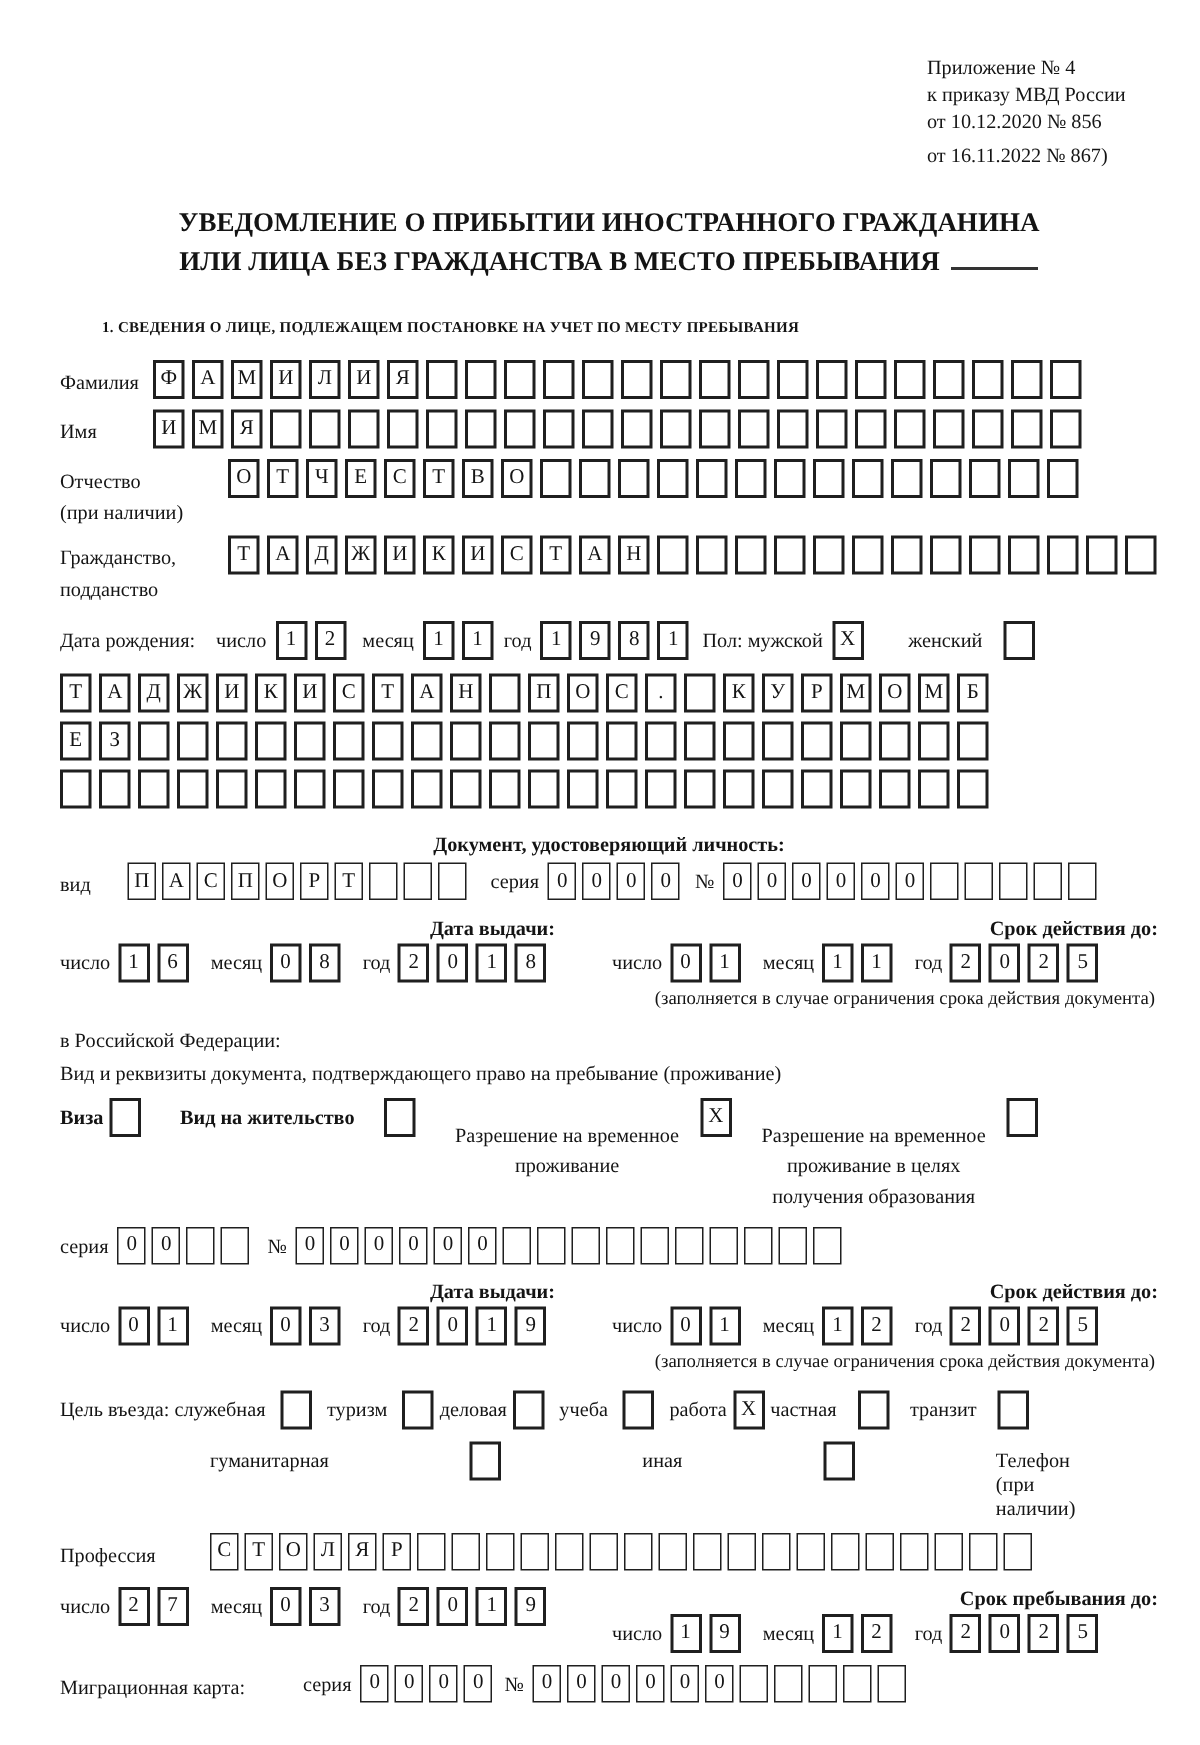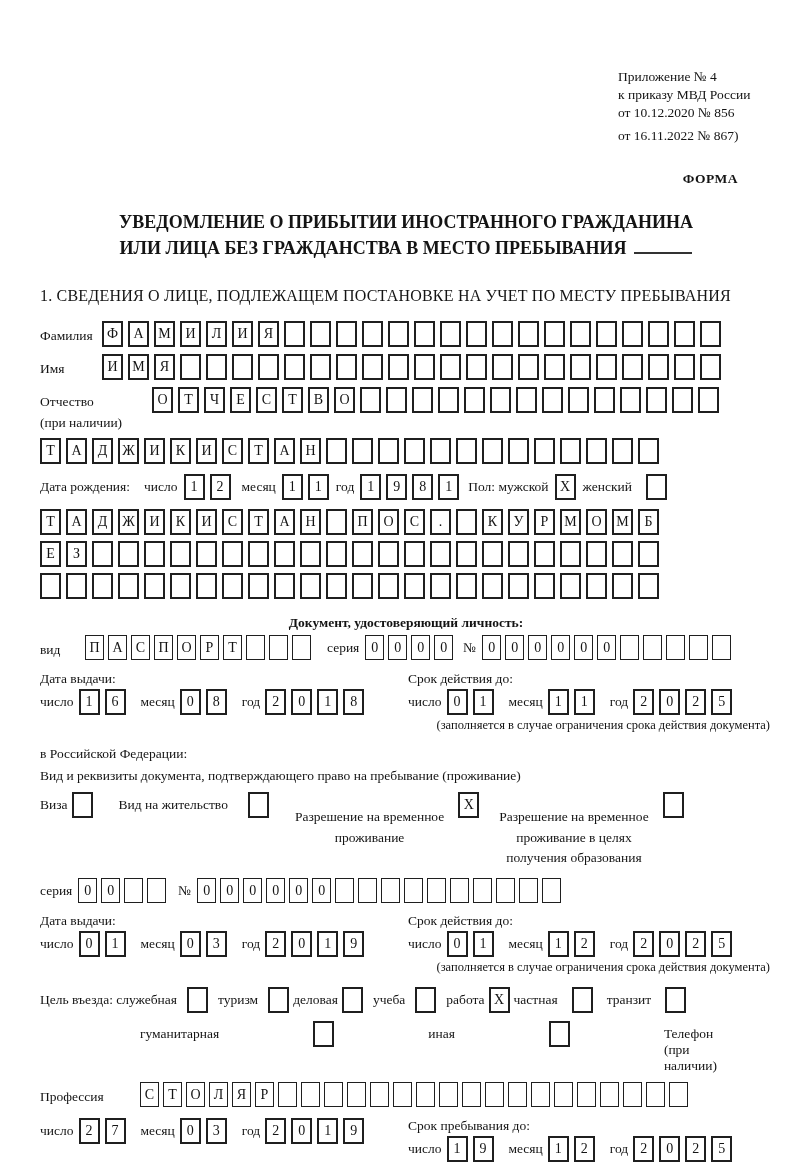--- a/index.html
+++ b/index.html
@@ -8,28 +8,28 @@
     width: 800px; height: 1163px;
     background: #ffffff;
     color: #141414;
     font-family: "Liberation Serif", "DejaVu Serif", serif;
     font-size: 13.5px;
     overflow: hidden;
   }
   .page { padding: 36px 28px 0 40px; width: 800px; }
 
   
-  .appendix { margin-left: 578px; line-height: 1.32; margin-top: 32px; }
+  .appendix { margin-left: 578px; line-height: 1.32; }
   .appendix .gap { height: 6px; }
   .forma { text-align: right; font-weight: bold; margin: 26px 34px 0 0; letter-spacing: .5px; }
 
   
   .title { text-align: center; font-weight: bold; font-size: 18px; margin-top: 22px; line-height: 1.45; }
   .title-blank { display: inline-block; width: 58px; border-bottom: 2px solid #333; height: 12px; margin-left: 8px; }
-  .section-heading { font-weight: normal; font-size: 16px; margin-top: 26px; letter-spacing: .2px; }
+  .section-heading { font-weight: bold; font-size: 10px; margin-top: 26px; letter-spacing: .2px; margin-left: 28px; }
 
   
   .frow { display: flex; align-items: flex-start; margin-top: 7px; }
   .flabel { flex: 0 0 auto; padding-top: 5px; line-height: 1.55; }
   .w62  { width: 62px; }
   .w112 { width: 112px; }
   .w45  { width: 45px; }
   .w100 { width: 100px; }
   .w160 { width: 162px; }
 
@@ -45,54 +45,53 @@
   .boxes.single .box { margin-right: 0; }
 
   .stack { display: flex; flex-direction: column; }
   .stack .boxes { margin-bottom: 6px; }
   .inline-lab { padding-top: 5px; margin-right: 6px; flex: 0 0 auto; }
 
   
   .dates-pair { display: flex; margin-top: 10px; }
   .dcol-left { width: 368px; flex: 0 0 auto; }
   .dcol-right { flex: 1; }
-  .dtitle { text-align: left; margin-bottom: 2px; }
+  .dtitle { text-align: right; margin-bottom: 2px; font-weight: bold; }
   .dtitle-left { width: 330px; }
   .dline { display: flex; align-items: flex-start; }
   .dline .dlab { padding-top: 5px; margin-right: 5px; }
   .dline .boxes { margin-right: 10px; }
   .valid-note { text-align: right; font-size: 12.5px; margin-top: 3px; padding-right: 2px; }
 
   .doc-heading { text-align: center; font-weight: bold; margin-top: 10px; font-size: 13.5px; }
   .plain-line { margin-top: 10px; line-height: 1.6; }
 
   
   .permit-row { display: flex; align-items: flex-start; margin-top: 6px; }
-  .permit-row .lbl { padding-top: 5px; }
+  .permit-row .lbl { padding-top: 5px; font-weight: bold; }
   .permit-row .center-lbl { text-align: center; line-height: 1.5; padding-top: 5px; margin-top: 10px; }
   .gap4 { width: 4px; } .gap10 { width: 10px; } .gap14 { width: 14px; }
   .gap20 { width: 20px; } .gap26 { width: 26px; } .gap34 { width: 34px; }
 
   .purpose-row { display: flex; align-items: flex-start; margin-top: 12px; }
   .purpose-row .lbl { padding-top: 5px; }
   .indent100 { margin-left: 100px; gap: 47px; }
 </style>
 </head>
 <body>
 
 <div class="page">
 
   <div class="appendix">
     <div>Приложение № 4</div>
     <div>к приказу МВД России</div>
     <div>от 10.12.2020 № 856</div>
     <div class="gap"></div>
     <div>от 16.11.2022 № 867)</div>
   </div>
-  <div class="forma">ФОРМА</div>
 
   <div class="title">
     <div>УВЕДОМЛЕНИЕ О ПРИБЫТИИ ИНОСТРАННОГО ГРАЖДАНИНА</div>
     <div><span>ИЛИ ЛИЦА БЕЗ ГРАЖДАНСТВА В МЕСТО ПРЕБЫВАНИЯ</span><span class="title-blank"></span></div>
   </div>
 
   <div class="section-heading">1. СВЕДЕНИЯ О ЛИЦЕ, ПОДЛЕЖАЩЕМ ПОСТАНОВКЕ НА УЧЕТ ПО МЕСТУ ПРЕБЫВАНИЯ</div>
 
   <div class="frow" style="margin-top:16px;">
     <div class="flabel w62">Фамилия</div>
@@ -179,20 +178,24 @@
         <span class="box"></span>
         <span class="box"></span>
         <span class="box"></span>
         <span class="box"></span>
         <span class="box"></span>
         <span class="box"></span>
       </div>
   </div>
 
   <div class="frow" style="margin-top:4px;">
+    <div class="flabel w112">
+      <div>Гражданство,</div>
+      <div>подданство</div>
+    </div>
     <div class="boxes">
         <span class="box">Т</span>
         <span class="box">А</span>
         <span class="box">Д</span>
         <span class="box">Ж</span>
         <span class="box">И</span>
         <span class="box">К</span>
         <span class="box">И</span>
         <span class="box">С</span>
         <span class="box">Т</span>
@@ -230,21 +233,21 @@
     <div class="boxes">
         <span class="box">1</span>
         <span class="box">9</span>
         <span class="box">8</span>
         <span class="box">1</span>
       </div>
     <div class="inline-lab" style="margin-left:4px;">Пол: мужской</div>
     <div class="boxes single">
         <span class="box">X</span>
       </div>
-    <div class="inline-lab" style="margin-left:7px;">женский</div>
+    <div class="inline-lab" style="margin-left:30px;">женский</div>
     <div class="boxes single" style="margin-left:8px;">
         <span class="box"></span>
       </div>
   </div>
 
   <div class="frow" style="margin-top:9px;">
     <div class="stack">
       <div class="boxes">
           <span class="box">Т</span>
           <span class="box">А</span>

